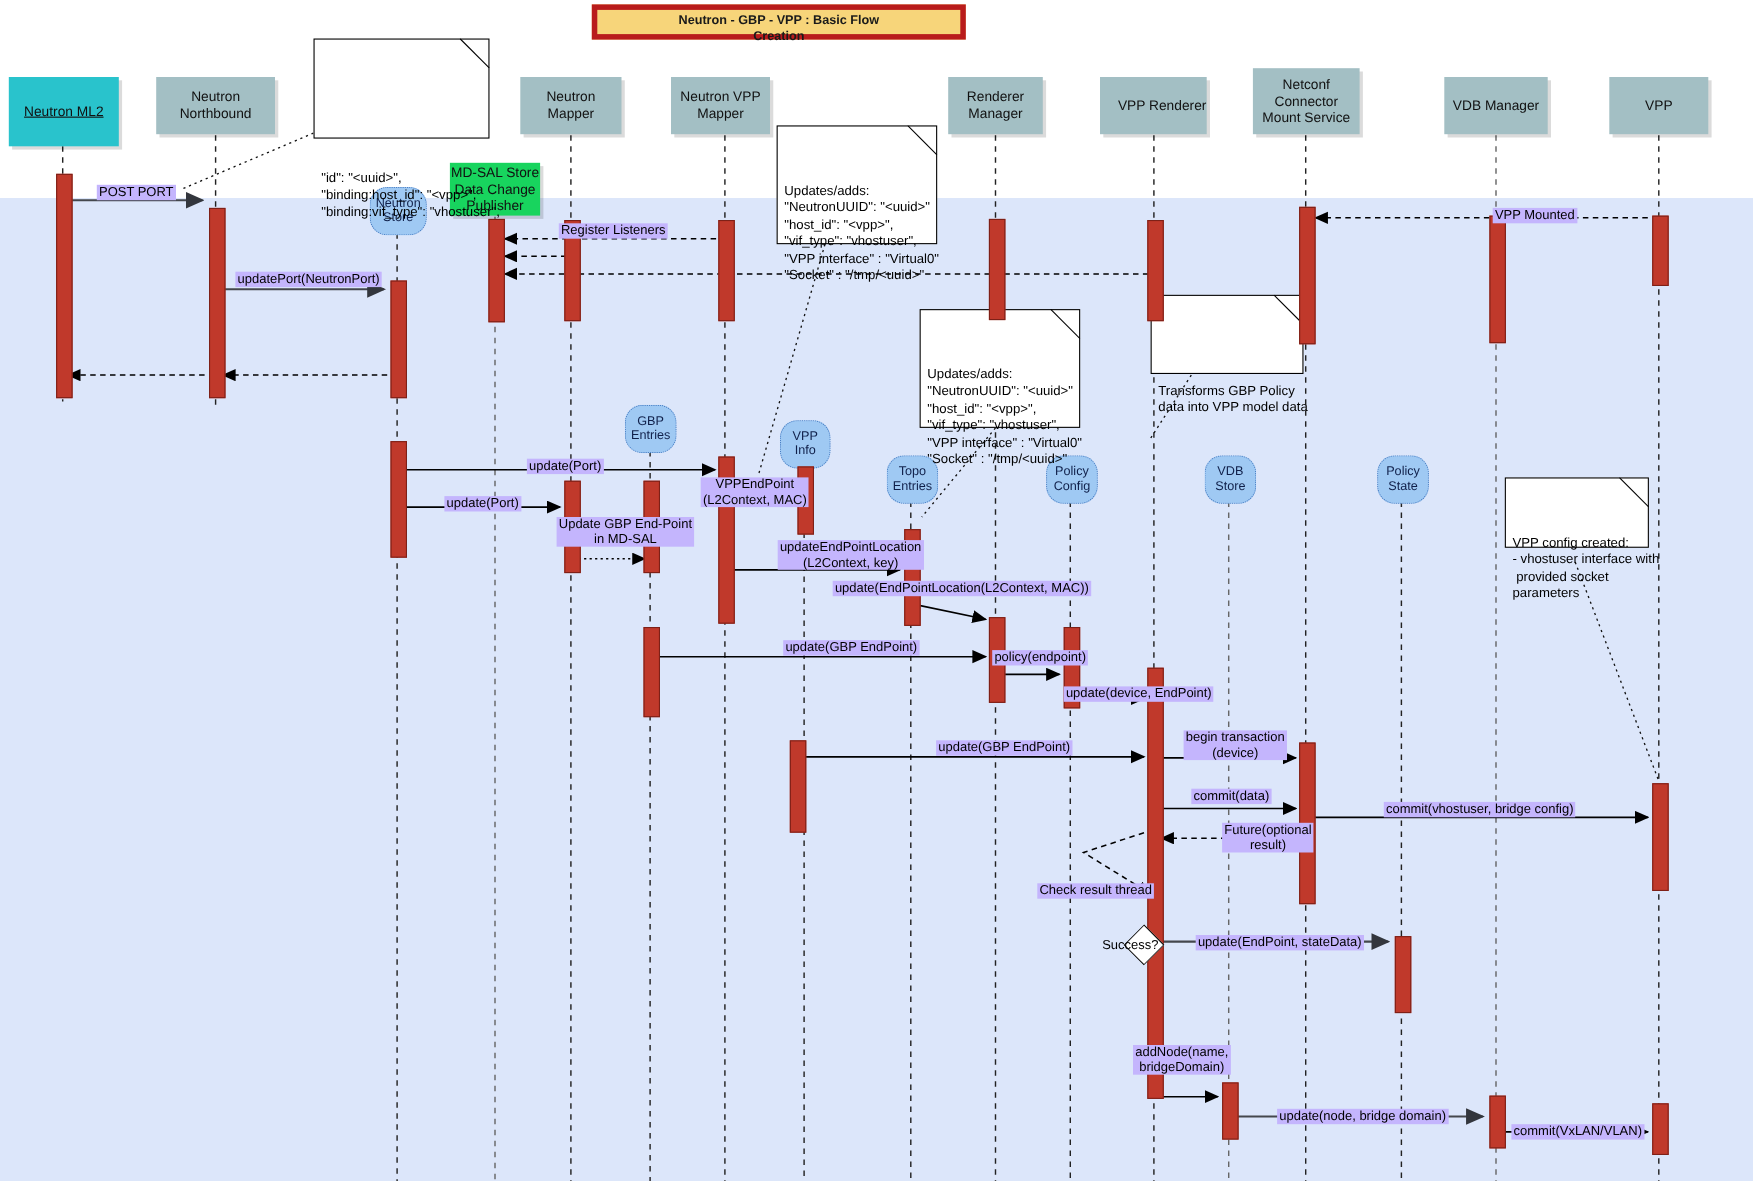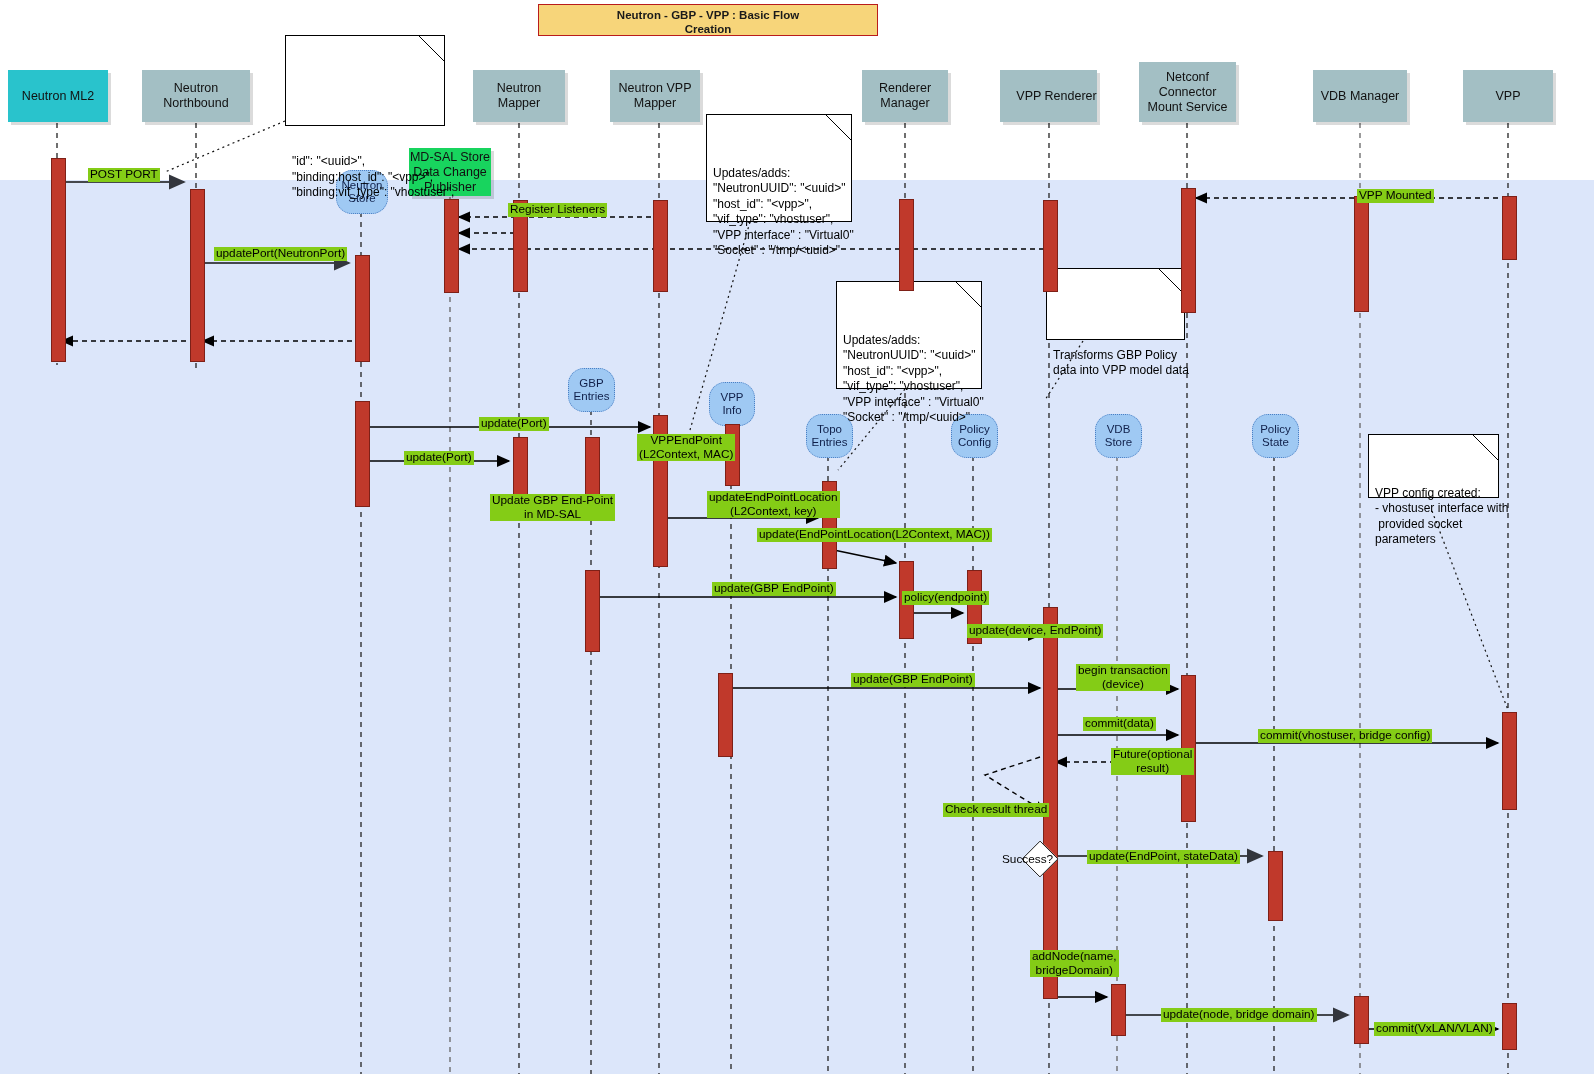--- a/index.html
+++ b/index.html
@@ -1,42 +1,42 @@
 <!DOCTYPE html>
 <html><head>
 <meta charset="utf-8">
 <style>
   html,body{margin:0;padding:0;background:#ffffff;}
   body{font-family:"Liberation Sans","DejaVu Sans",sans-serif;}
   #canvas{position:relative;width:1594px;height:1074px;overflow:hidden;background:#ffffff;}
   #bluefield{position:absolute;left:0;top:180px;width:1594px;height:894px;background:#dce6fa;}
   svg.layer{position:absolute;left:0;top:0;width:1594px;height:1074px;pointer-events:none;}
 
-  .title-box{position:absolute;background:#f7d57a;border:1px solid #b91c1c;
+  .title-box{position:absolute;background:#f7d57a;border:5px solid #b91c1c;
       text-align:center;font-weight:bold;font-size:11.5px;color:#1a1a1a;
       line-height:14px;padding-top:3px;box-sizing:border-box;}
 
   .actor{position:absolute;box-sizing:border-box;display:flex;align-items:center;
       justify-content:center;text-align:center;font-size:12.5px;color:#111;
       line-height:15px;box-shadow:3px 3px 0 rgba(0,0,0,.14);}
   .actor.teal{background:#29c3cc;}
   .actor.grey{background:#a3bfc4;}
   .actor.green{background:#18d45e;font-size:12.5px;}
 
   .store{position:absolute;background:#9fc9f3;border:1px dotted #4b7fc4;
       border-radius:16px;display:flex;align-items:center;justify-content:center;
       text-align:center;font-size:11.5px;color:#10204a;line-height:13.5px;}
 
   .note{position:absolute;background:#ffffff;border:1px solid #000;box-sizing:border-box;
       font-size:12px;line-height:15.5px;color:#000;padding:4px 5px 4px 6px;white-space:pre;}
   .note .foldline{position:absolute;right:-1px;top:-1px;width:27px;height:27px;}
 
   .actbar{position:absolute;background:#c0392b;border:1px solid #7e2017;width:13px;}
 
-  .msg{position:absolute;font-size:11.8px;color:#000;background:#84cc16;
+  .msg{position:absolute;font-size:11.8px;color:#000;background:#c4b5fd;
       white-space:nowrap;line-height:13.5px;text-align:center;padding:0 2px;}
   .msg.two{white-space:pre;}
 
   .diamond{position:absolute;width:34px;height:26px;background:#ffffff;
       border:1px solid #000;transform:rotate(45deg) scale(.72,.94);}
 </style>
 </head>
 <body>
 
 <div id="canvas">
@@ -118,21 +118,21 @@
 
     <g stroke="#111" stroke-width="1.2" stroke-dasharray="2,3.5" fill="none">
       <line x1="285" y1="121" x2="165" y2="172"></line>
       <line x1="750" y1="222" x2="690" y2="430"></line>
       <line x1="905" y1="389" x2="838" y2="470"></line>
       <line x1="1083" y1="341" x2="1045" y2="400"></line>
       <line x1="1432" y1="511" x2="1508" y2="710"></line>
     </g>
   </svg>
 
-  <div class="actor teal" style="left:8px;top:70px;width:100px;height:52px;">
+  <div class="actor teal" style="left:8px;top:70px;width:100px;height:63px;text-decoration:underline;">
     <span>Neutron ML2</span>
   </div>
 
   <div class="actor grey" style="left:142px;top:70px;width:108px;height:52px;">
     <span>Neutron<br>Northbound</span>
   </div>
 
   <div class="actor green" style="left:409px;top:148px;width:82px;height:48px;line-height:15px;">
     <span>MD-SAL Store<br>Data Change<br>Publisher</span>
   </div>
@@ -275,21 +275,21 @@
   <div class="actbar" style="left:1502px;top:1003px;height:45px;"></div>
 
   <div class="diamond" style="left:1022px;top:845px;"></div>
 
   <div class="msg" style="left:88px;top:168px;">POST PORT</div>
   <div class="msg" style="left:508px;top:203px;">Register Listeners</div>
   <div class="msg" style="left:1357px;top:189px;">VPP Mounted</div>
   <div class="msg" style="left:214px;top:247px;">updatePort(NeutronPort)</div>
   <div class="msg" style="left:479px;top:417px;">update(Port)</div>
   <div class="msg" style="left:404px;top:451px;">update(Port)</div>
-  <div class="msg two" style="left:490px;top:470px;margin-top:24px;">Update GBP End-Point
+  <div class="msg two" style="left:506px;top:470px;">Update GBP End-Point
 in MD-SAL</div>
   <div class="msg two" style="left:637px;top:434px;">VPPEndPoint
 (L2Context, MAC)</div>
   <div class="msg two" style="left:707px;top:491px;">updateEndPointLocation
 (L2Context, key)</div>
   <div class="msg" style="left:757px;top:528px;">update(EndPointLocation(L2Context, MAC))</div>
   <div class="msg" style="left:712px;top:582px;">update(GBP EndPoint)</div>
   <div class="msg" style="left:902px;top:591px;">policy(endpoint)</div>
   <div class="msg" style="left:967px;top:624px;">update(device, EndPoint)</div>
   <div class="msg" style="left:851px;top:673px;">update(GBP EndPoint)</div>

